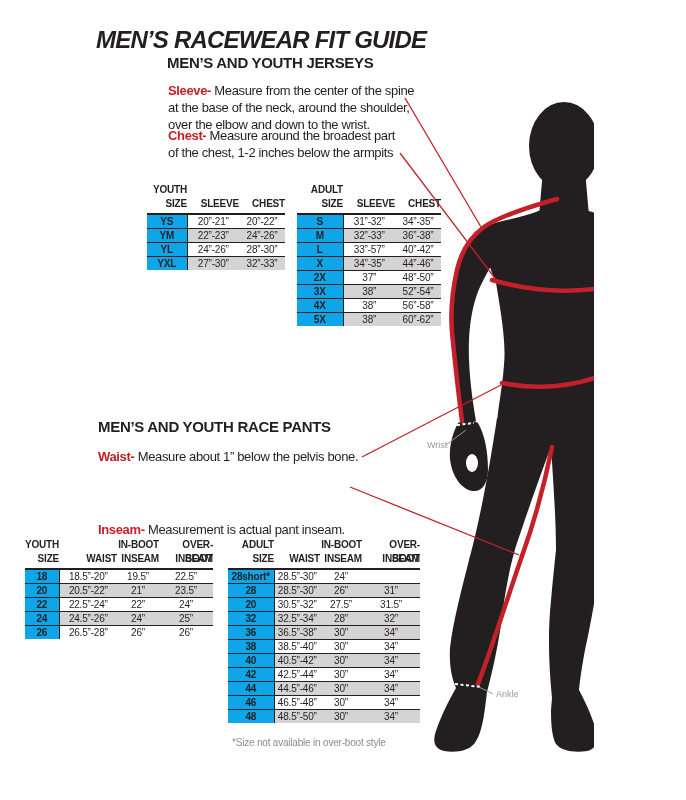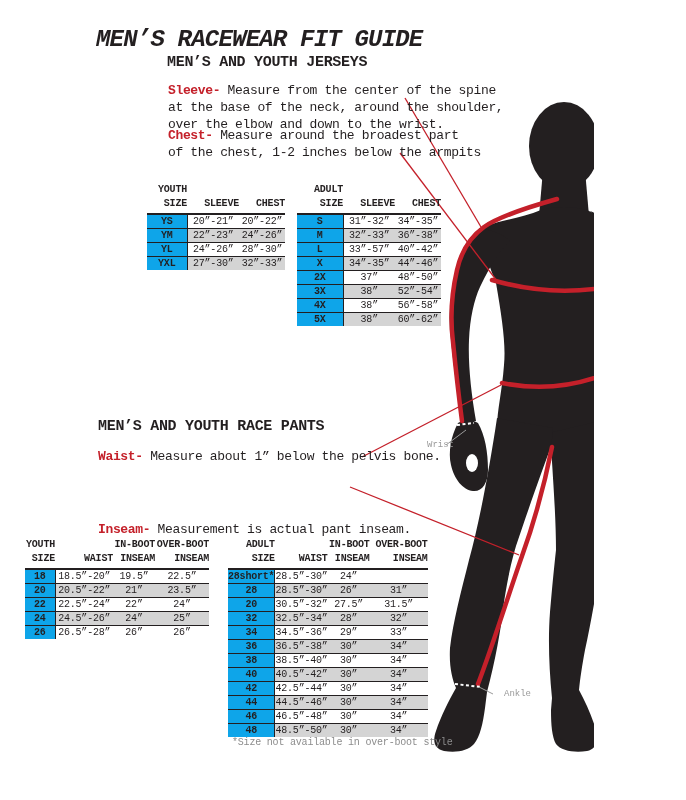--- a/index.html
+++ b/index.html
@@ -1,17 +1,17 @@
 <!DOCTYPE html>
 <html style="--red: #c4202a; --ink: #231f20; --shade: #d4d4d4; --label-gray: #9a9a9a;"><head>
 <meta charset="utf-8">
 <style>
   html,body{margin:0;padding:0;background:#fff;}
   .page{position:relative;width:594px;height:800px;background:#fff;overflow:hidden;
-        font-family:Liberation Mono, monospace;color:#231f20;}
+        font-family:Liberation Sans, sans-serif;color:#231f20;}
   .abs{position:absolute;}
   .title{font-size:24px;font-weight:bold;font-style:italic;letter-spacing:-0.8px;white-space:nowrap;}
   .sec-h{font-size:15px;font-weight:bold;letter-spacing:-0.3px;white-space:nowrap;}
   .para{font-size:13px;line-height:17px;letter-spacing:-0.35px;}
   .pline{white-space:nowrap;}
   .lead{color:var(--red);font-weight:bold;}
   .small-gray{font-size:9px;color:var(--label-gray);white-space:nowrap;}
   .footnote{font-size:10px;color:#8c8c8c;letter-spacing:-0.2px;white-space:nowrap;}
 
   table.fitTable{border-collapse:collapse;table-layout:fixed;}
@@ -335,26 +335,20 @@
             <td>30.5”-32”</td>
             <td>27.5”</td>
             <td>31.5”</td>
           </tr>
           <tr class="stripe">
             <td class="size">32</td>
             <td>32.5”-34”</td>
             <td>28”</td>
             <td>32”</td>
           </tr>
-          <tr>
-            <td class="size">34</td>
-            <td>34.5”-36”</td>
-            <td>29”</td>
-            <td>33”</td>
-          </tr>
           <tr class="stripe">
             <td class="size">36</td>
             <td>36.5”-38”</td>
             <td>30”</td>
             <td>34”</td>
           </tr>
           <tr>
             <td class="size">38</td>
             <td>38.5”-40”</td>
             <td>30”</td>
@@ -390,15 +384,15 @@
             <td>30”</td>
             <td>34”</td>
           </tr>
         </tbody>
       </table>
     </div>
 
   <div class="abs footnote" style="left:232px;top:737px;">*Size not available in over-boot style</div>
 
   <span class="abs small-gray" style="left:427px;top:440px;">Wrist</span>
-  <span class="abs small-gray" style="left:496px;top:689px;margin-left:8px;">Ankle</span>
+  <span class="abs small-gray" style="left:496px;top:689px;">Ankle</span>
 
 </div>
 
 </body></html>

